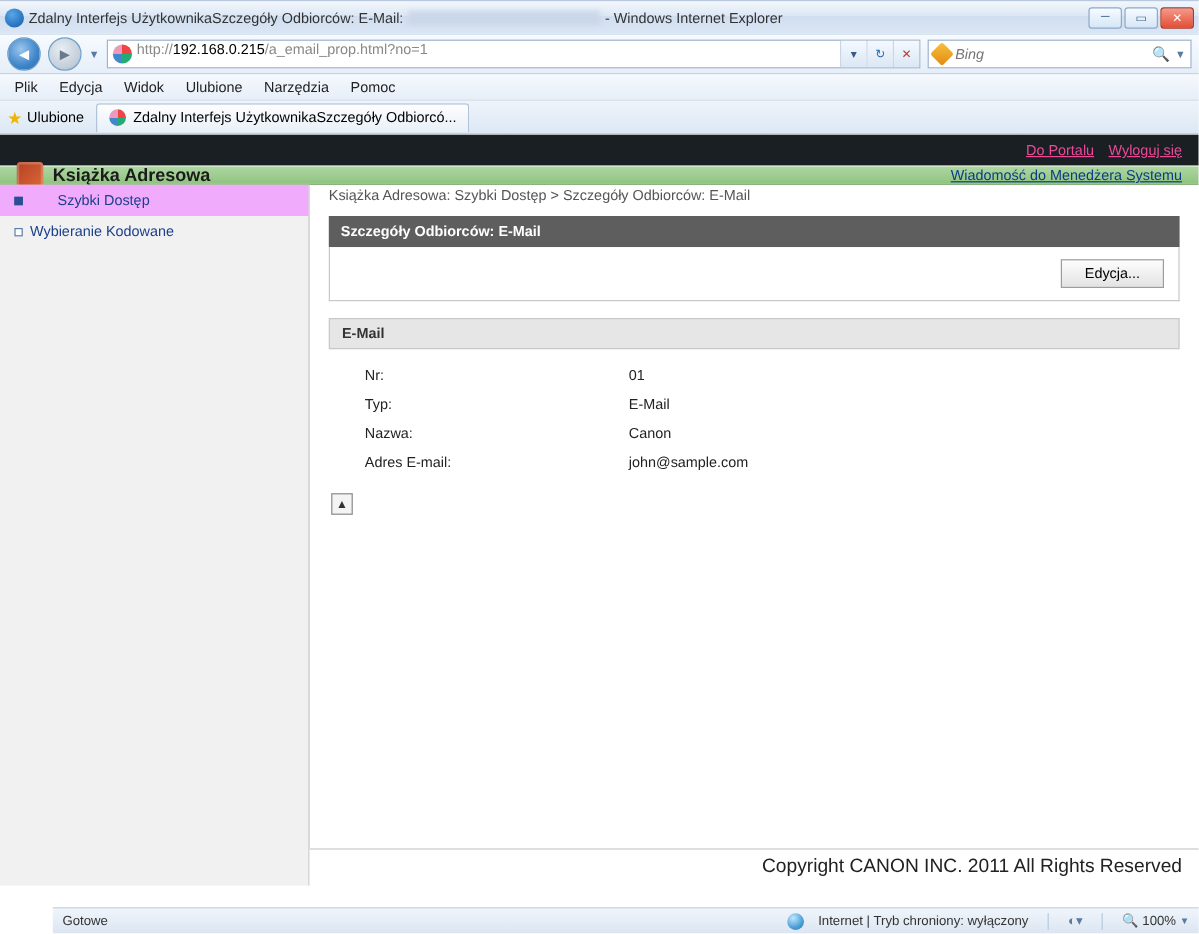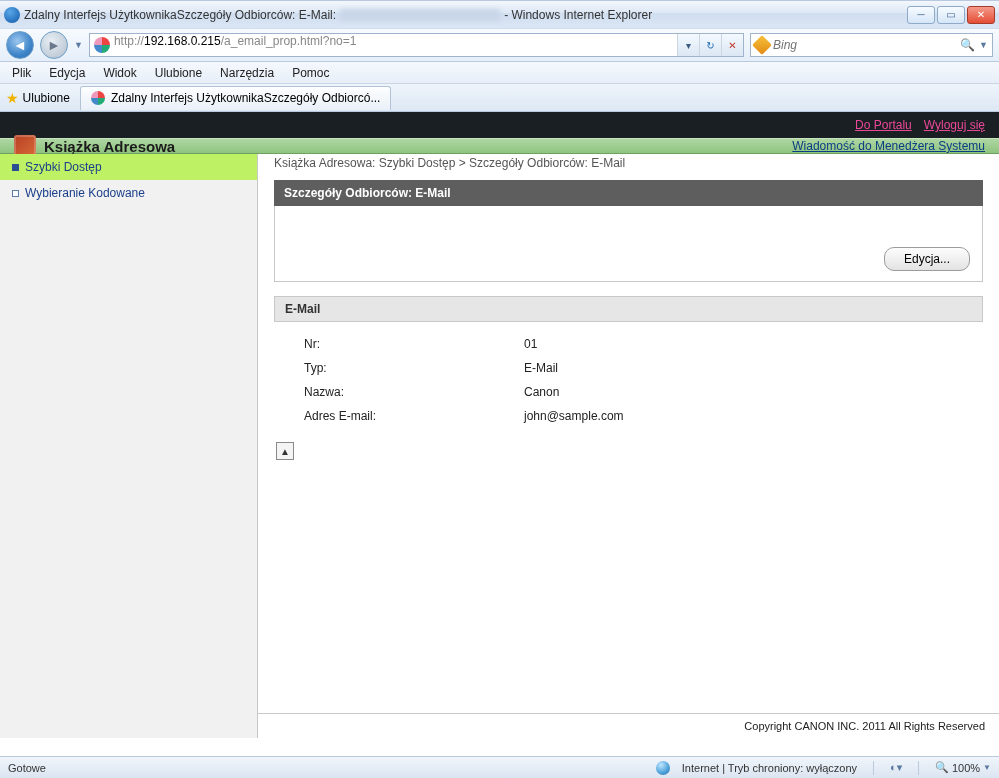--- a/index.html
+++ b/index.html
@@ -15,21 +15,21 @@
 .navbar { height: 34px; background: linear-gradient(to bottom,#f7fbff,#e5eef9); display:flex; align-items:center; padding:0 6px; gap:6px; border-top:1px solid #cfdcee; border-bottom:1px solid #b9c9de;}
 .nav-back,.nav-fwd{ width:28px;height:28px;border-radius:50%; background:radial-gradient(circle at 40% 35%, #9cc6ee, #3e85c9 60%, #2a6aaa); border:1px solid #6e9fc9; display:flex;align-items:center;justify-content:center;color:#fff;font-size:14px;}
 .nav-fwd{ background:radial-gradient(circle at 40% 35%, #e8eef4, #c4cfda 65%, #a8b5c2); color:#6a7a8c;}
 .addr-wrap{ flex:1; display:flex; height:24px; border:1px solid #9fb3cb; background:#fff;}
 .addr-icon{ width:16px;height:16px; margin:3px 4px; background: conic-gradient(#e44 0 90deg,#2a7 90deg 180deg,#48c 180deg 270deg,#e9b 270deg 360deg); border-radius:50%;}
 .addr-input{ flex:1; border:none; font-size:12px; color:#333; }
 .addr-btns{display:flex;}
 .addr-btn{width:22px;border-left:1px solid #cbd6e3; display:flex;align-items:center;justify-content:center;font-size:10px;color:#3a5a80;background:linear-gradient(to bottom,#f4f9ff,#dbe7f4);}
 .addr-btn.refresh{color:#1f6bb5;}
 .addr-btn.stop{color:#c0392b;}
-.search-wrap{ width:243px; height:24px; border:1px solid #9fb3cb; background:#fff; display:flex; align-items:center; padding:0 4px;}
+.search-wrap{ width:220px; height:24px; border:1px solid #9fb3cb; background:#fff; display:flex; align-items:center; padding:0 4px;}
 .search-icon{ width:14px;height:14px; margin-right:4px; background:linear-gradient(135deg,#f7c13d,#e28a12); border-radius:2px; transform:rotate(45deg);}
 .search-input{ flex:1; border:none; font-size:12px; font-style:italic; color:#888;}
 .search-glass{ width:22px; text-align:center; color:#3a5a80; font-size:12px;}
 
 .menubar{ height:22px; background:linear-gradient(to bottom,#f5f9fe,#e7eef8); border-bottom:1px solid #cbd6e3; display:flex; align-items:center; padding:0 4px; font-size:12px; color:#222; gap:2px;}
 .menubar span{ padding:2px 8px; cursor:default;}
 
 .favbar{ height:28px; background:linear-gradient(to bottom,#eef4fb,#dde8f4); display:flex; align-items:center; padding:0 6px; border-bottom:1px solid #b9c9de; font-size:12px;}
 .fav-star{ color:#f0b400; font-size:14px; margin-right:4px;}
 .tab{ margin-left:10px; height:24px; background:linear-gradient(to bottom,#fdfefe,#e9f0f8); border:1px solid #b3c3d7; border-bottom:none; border-radius:3px 3px 0 0; display:flex; align-items:center; padding:0 10px; max-width:340px;}
@@ -41,39 +41,39 @@
 .blackbar{ height:26px; background:#1a1f23; color:#fff; display:flex; align-items:center; justify-content:flex-end; padding:0 14px; font-size:12px; gap:12px;}
 .blackbar a{ color:#ec4899; text-decoration:underline; cursor:pointer;}
 .greenbar{ height:16px; background:linear-gradient(to bottom,#aed6a2,#8fc47f); display:flex; align-items:center; padding:0 14px; border-top:1px solid #c9e4c1; border-bottom:1px solid #6fa15e;}
 .book-icon{ width:22px;height:22px; background:linear-gradient(135deg,#b74023,#d96a3a); border-radius:3px; margin-right:8px; box-shadow:inset 0 0 0 2px rgba(255,255,255,0.2);}
 .greenbar h1{ font-size:15px; font-weight:bold; color:#1b1b1b;}
 .greenbar .right-link{ margin-left:auto; font-size:12px; color:#0a3d84; text-decoration:underline; cursor:pointer;}
 
 .body-split{ display:flex; height: calc(100% - 26px - 34px);}
 .sidebar{ width:258px; background:#f1f1f1; border-right:1px solid #c7c7c7; font-size:12px;}
 .side-item{ padding:6px 12px; color:#1b3f8b; cursor:pointer; display:flex; align-items:center;}
-.side-item.active{ background:#bef264;}
+.side-item.active{ background:#f0abfc;gap:23px;}
 .sq{ width:7px;height:7px; margin-right:6px; display:inline-block; background:#fff; border:1px solid #5b7da8;}
 .side-item.active .sq{ background:#2a4f93; border-color:#2a4f93;}
 
 .main{ flex:1; padding:2px 16px 8px 16px; font-size:12px; color:#333; position:relative;}
 .crumb{ color:#555; margin-bottom:10px;}
 .panel-hdr{ background:#5e5e5e; color:#fff; font-weight:bold; padding:6px 10px;}
 .panel-body{ border:1px solid #c8c8c8; border-top:none; background:#fff; padding:10px 12px; display:flex; justify-content:flex-end;}
-.btn{ min-width:86px; height:24px; background:linear-gradient(to bottom,#fdfdfd,#e3e3e3); border:1px solid #9c9c9c; border-radius:10px; font-size:12px; cursor:pointer; padding:0 12px;margin-top:31px;}
+.btn{ min-width:86px; height:24px; background:linear-gradient(to bottom,#fdfdfd,#e3e3e3); border:1px solid #9c9c9c; border-radius:0; font-size:12px; cursor:pointer; padding:0 12px;}
 .section-hdr{ background:#e6e6e6; border:1px solid #c8c8c8; font-weight:bold; padding:5px 10px; margin-top:14px;}
 .kv{ padding:10px 30px;}
 .kv-row{ display:flex; padding:5px 0;}
 .kv-row .k{ width:220px; color:#222;}
 .kv-row .v{ color:#222;}
 .scroll-top{ width:18px;height:18px; border:1px solid #8a8a8a; background:#f4f4f4; display:flex;align-items:center;justify-content:center; font-size:10px; color:#333; margin:4px 0 0 2px; cursor:pointer;}
-.copyright{ position:absolute; bottom:0; left:0; right:0; border-top:1px solid #c8c8c8; padding:6px 14px; text-align:right; font-size:11px; color:#222; background:#fff;}
-
-
-.statusbar{ height:22px; background:linear-gradient(to bottom,#f0f5fb,#dbe5f1); border-top:1px solid #b9c9de; display:flex; align-items:center; font-size:11px; color:#333; padding:0 8px;}
+.copyright{ position:absolute; bottom:0; left:0; right:0; border-top:1px solid #c8c8c8; padding:6px 14px; text-align:right; font-size:16px; color:#222; background:#fff;}
+
+
+.statusbar{ height:22px; background:linear-gradient(to bottom,#f0f5fb,#dbe5f1); border-top:1px solid #b9c9de; display:flex; align-items:center; font-size:11px; color:#333; padding:0 8px;margin-left:44px;}
 .statusbar .sep{ width:1px; height:14px; background:#b9c9de; margin:0 8px;}
 .statusbar .globe{ width:14px;height:14px; border-radius:50%; background:radial-gradient(circle at 5px 4px,#bfe6ff,#4a9fd8 60%,#2b6da9); margin-right:4px;}
 .statusbar .right{ margin-left:auto; display:flex; align-items:center; gap:8px;}
 .zoom-box{ display:flex; align-items:center; gap:3px;}
 .url-part-host{ color:#000;}
 .url-part-rest{ color:#888;}
 </style>
 </head>
 <body>
 

